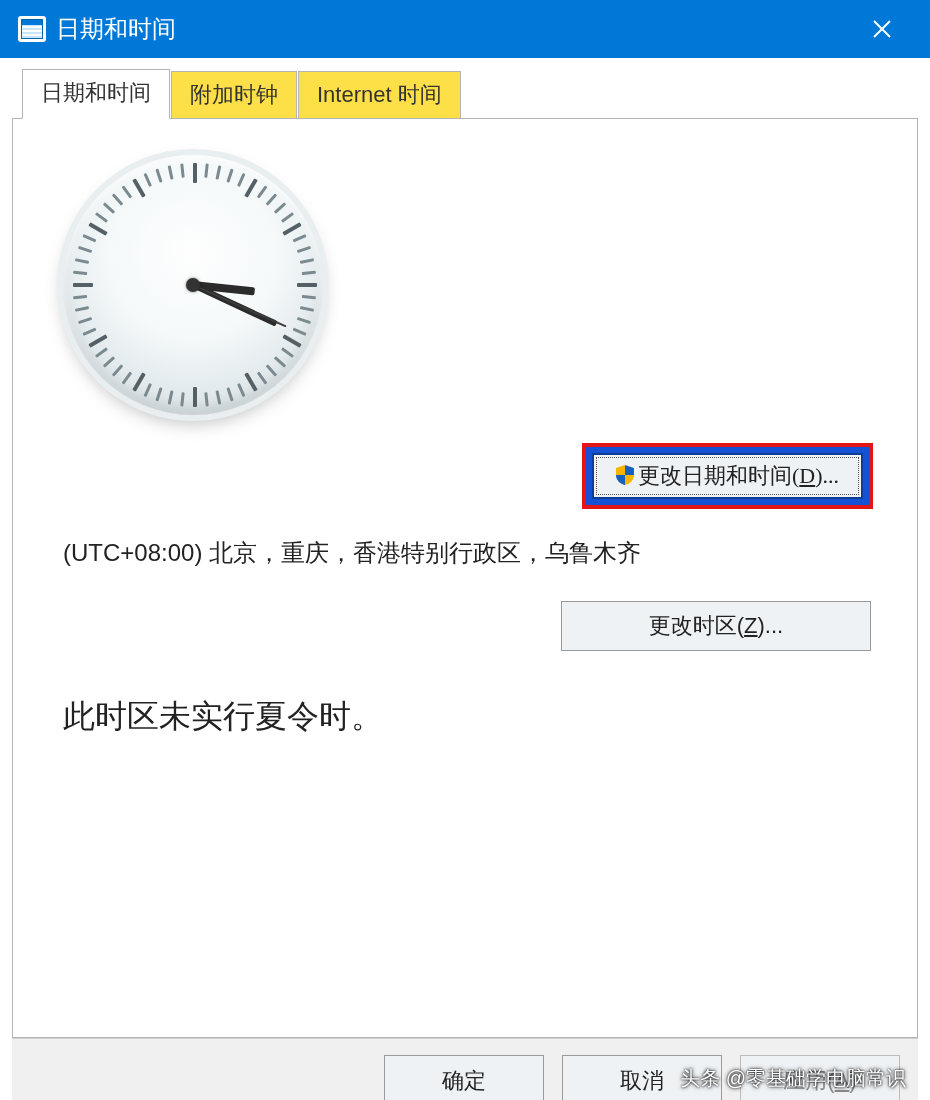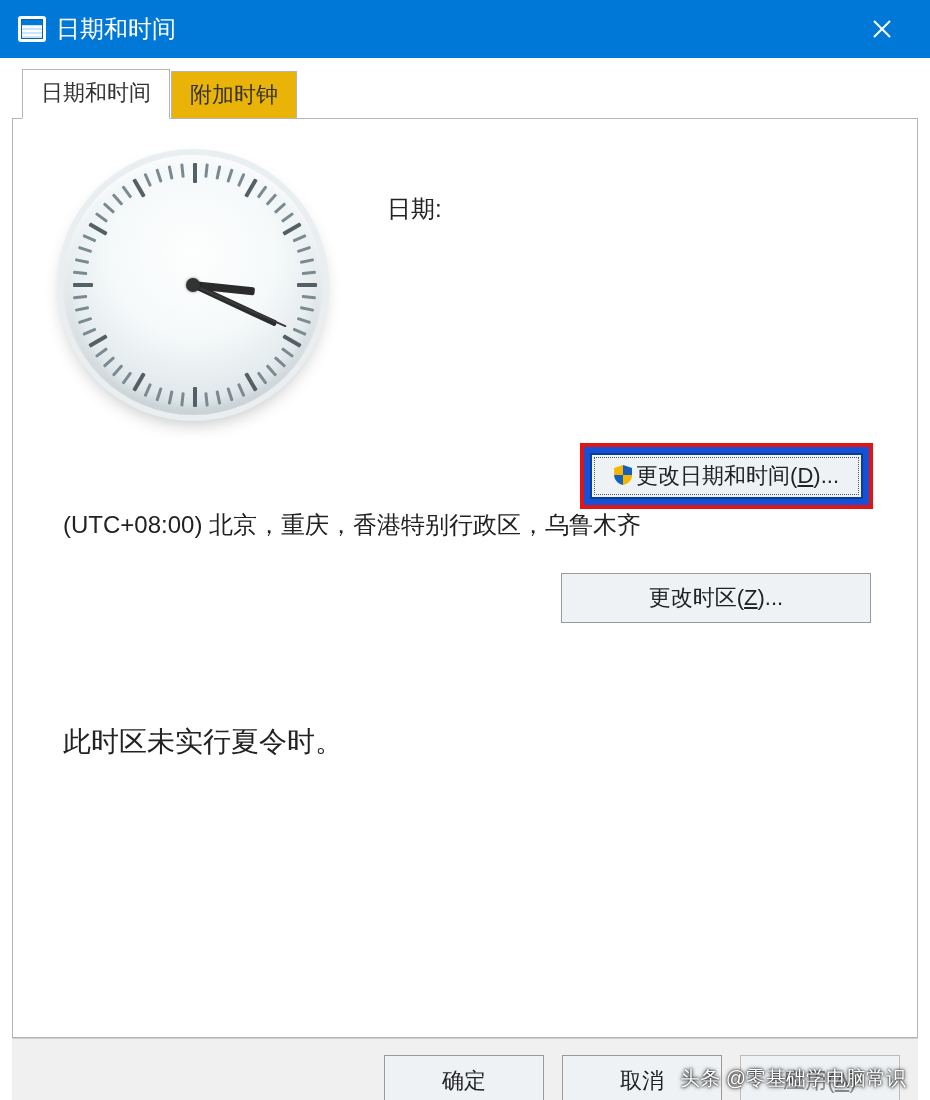--- a/index.html
+++ b/index.html
@@ -66,21 +66,21 @@
       display: flex;
       position: relative;
       top: 1px;
       z-index: 2;
       margin-left: 10px;
       font-size: 22px;
     }
     .tab {
       padding: 8px 18px;
       border: 1px solid #b5b5b5;
-      background: #eab308;
+      background: #fde047;
       margin-right: 1px;
       cursor: pointer;
       color: #333;
     }
     .tab.active {
       background: #fff;
       border-bottom: 1px solid #fff;
       position: relative;
       padding-bottom: 9px;
       margin-top: -2px;
@@ -154,39 +154,40 @@
       padding: 6px 22px;
       background: #eef2f5;
       border: 1px solid #9a9a9a;
       cursor: pointer;
       color:#222;
     }
     .btn.focused {
       border: 2px solid #0a3f94;
       outline: 1px dotted #555;
       outline-offset: -5px;
+      font-family: Liberation Serif, serif;
     }
     .btn:disabled { color:#8a8a8a; border-color:#bcbcbc; cursor:default;}
     .shield {
       display:inline-block; width:18px; height:20px; margin-right:4px;
       vertical-align:-2px;
       background:
         conic-gradient(#1560bd 0 90deg, #f7b500 90deg 180deg, #1560bd 180deg 270deg, #f7b500 270deg 360deg);
       clip-path: path("M9 0 L18 3 V10 C18 15 14 19 9 20 C4 19 0 15 0 10 V3 Z");
     }
     .u { text-decoration: underline; }
     .tz-header {
       display:flex; align-items:center; gap:16px;
       margin-top: 42px; font-size:24px; color:#222;
     }
     .tz-line { flex:1; height:1px; background:#c8c8c8; }
-    .tz-value { font-size:24px; color:#222;}
+    .tz-value { font-size:24px; margin-top:28px; color:#222;}
     .tz-btn-row { display:flex; justify-content:flex-end; margin-top:32px; padding-right:6px;}
     .tz-btn { min-width: 310px; text-align:center; padding:9px 18px;}
-    .dst-note { font-size:28px; margin-top:100px; color:#222;}
+    .dst-note { font-size:32px; margin-top:44px; color:#222;}
     .bottom-bar {
       border-top:1px solid #cfcfcf;
       background:#f0f0f0;
       padding: 16px 18px;
       display:flex;
       justify-content:flex-end;
       gap: 18px;
     }
     .bottom-bar .btn { min-width: 160px; padding:10px 0; text-align:center;}
     .watermark {
@@ -209,20 +210,21 @@
       <line x1="18" y1="2" x2="2" y2="18" stroke="#fff" stroke-width="2"></line>
     </svg>
   </div>
 </div>
 
 <div class="dialog-body">
   <div class="tabs-wrapper">
     <div class="tab-strip">
       <div class="tab active">日期和时间</div>
       <div class="tab">附加时钟</div>
+      <div class="tab">Internet 时间</div>
     </div>
 
     <div class="tab-panel">
 
       <div class="datetime-row">
         <div class="clock-wrap">
           <div class="clock-face" id="clock-face">
             <div class="hand hour"></div>
             <div class="hand min"></div>
             <div class="hand sec"></div>
@@ -284,21 +286,20 @@
               <div class="tick" style="transform: rotate(324deg) translateY(-122px); height: 14px;"></div>
               <div class="tick major" style="transform: rotate(330deg) translateY(-122px); height: 20px;"></div>
               <div class="tick" style="transform: rotate(336deg) translateY(-122px); height: 14px;"></div>
               <div class="tick" style="transform: rotate(342deg) translateY(-122px); height: 14px;"></div>
               <div class="tick" style="transform: rotate(348deg) translateY(-122px); height: 14px;"></div>
               <div class="tick" style="transform: rotate(354deg) translateY(-122px); height: 14px;"></div>
             </div>
         </div>
 
         <div class="dt-info">
-          <div class="dt-label">日期:</div>
         </div>
       </div>
 
       <div class="change-dt-wrap">
         <div class="highlight-box">
           <button class="btn focused">
             <span class="shield"></span><span>更改日期和时间(</span><span class="u">D</span><span>)...</span>
           </button>
         </div>
       </div>

